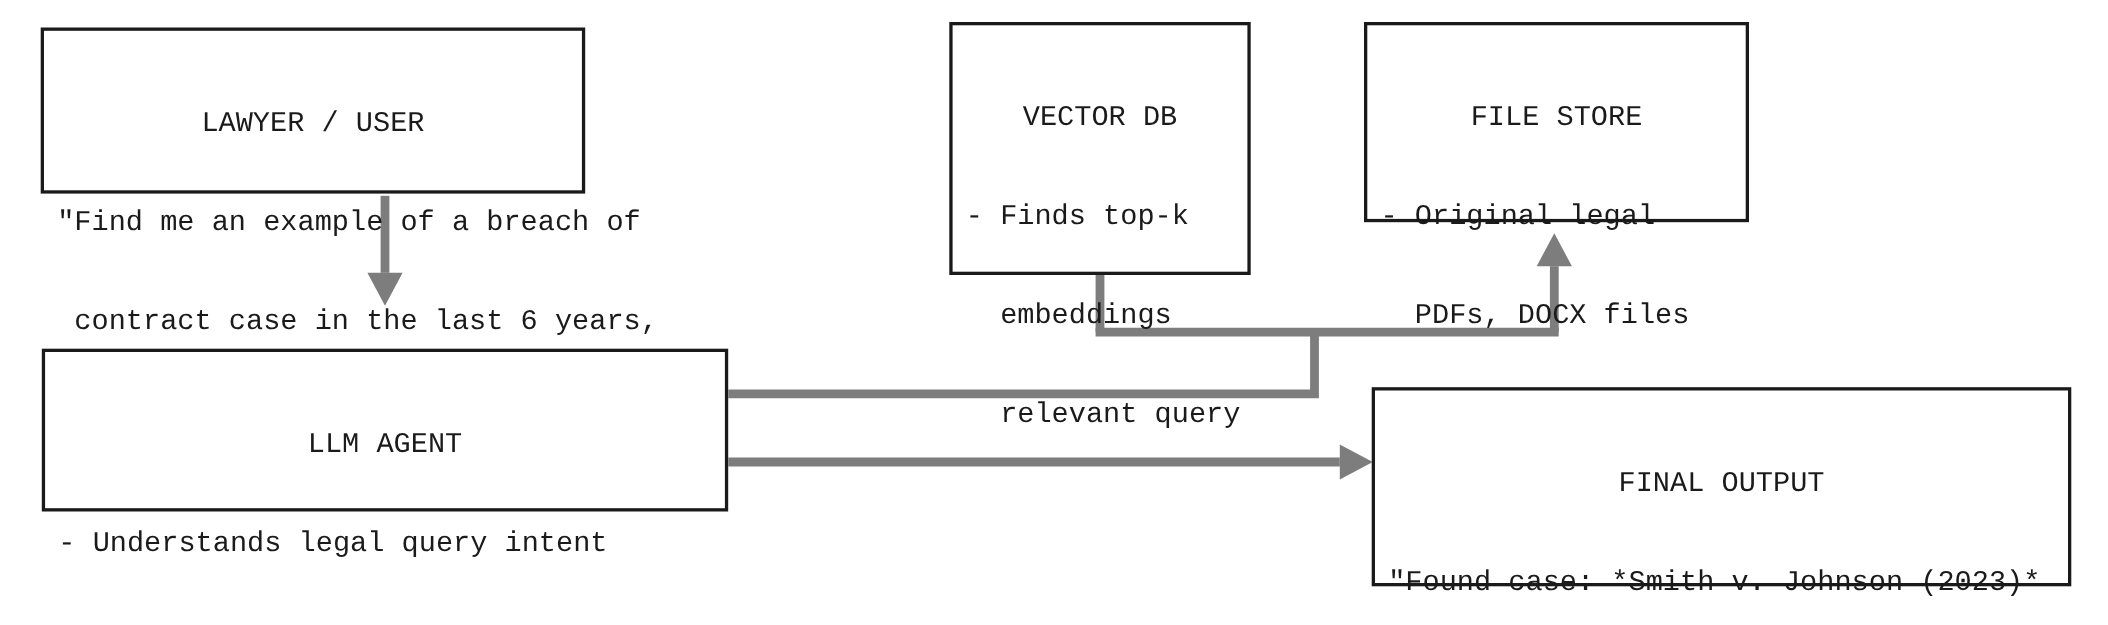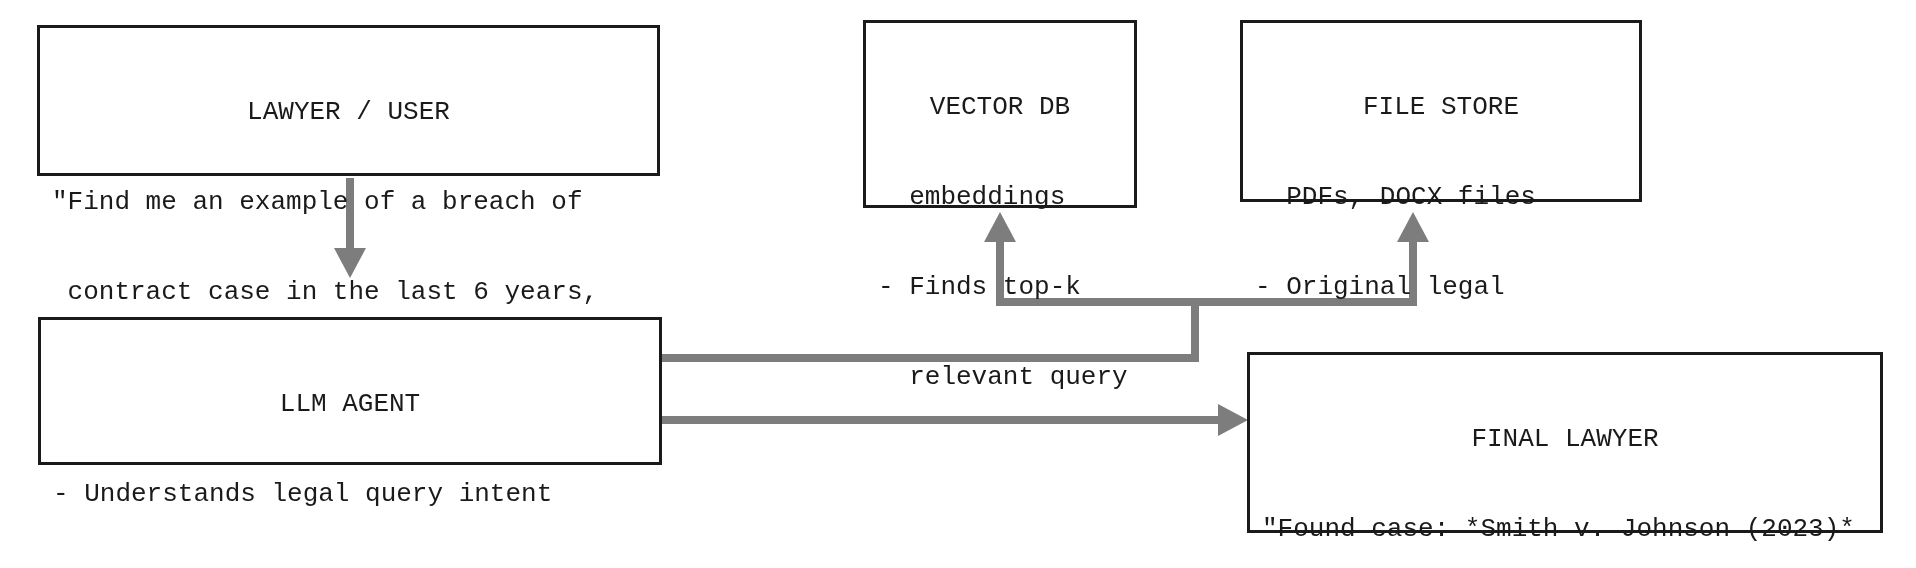--- a/index.html
+++ b/index.html
@@ -44,52 +44,52 @@
     <line class="edge" x1="1000" y1="302" x2="1000" y2="242"></line>
     <polygon class="head" points="1000,212 984,242 1016,242"></polygon>
 
     <line class="edge" x1="1413" y1="302" x2="1413" y2="242"></line>
     <polygon class="head" points="1413,212 1397,242 1429,242"></polygon>
 
     <line class="edge" x1="662" y1="420" x2="1218" y2="420"></line>
     <polygon class="head" points="1248,420 1218,404 1218,436"></polygon>
   </svg>
 
-  <div class="box" style="left:37px; top:25px; width:623px; height:151px;">
+  <div class="box" style="left:37px; top:25px; width:495px; height:151px;">
     <div class="box-title">LAWYER / USER</div>
     <div class="box-line">"Find me an example of a breach of</div>
     <div class="box-line"> contract case in the last 6 years,</div>
     <div class="box-line"> cite it and give file link."</div>
   </div>
 
-  <div class="box" style="left:863px; top:20px; width:274px; height:188px;">
+  <div class="box" style="left:863px; top:20px; width:274px; height:230px;">
     <div class="box-title">VECTOR DB</div>
+    <div class="box-line">- Finds top-k</div>
     <div class="box-line">  embeddings</div>
-    <div class="box-line">- Finds top-k</div>
     <div class="box-line">  relevant query</div>
   </div>
 
-  <div class="box" style="left:1240px; top:20px; width:402px; height:182px;">
+  <div class="box" style="left:1240px; top:20px; width:350px; height:182px;">
     <div class="box-title">FILE STORE</div>
+    <div class="box-line">- Original legal</div>
     <div class="box-line">  PDFs, DOCX files</div>
-    <div class="box-line">- Original legal</div>
     <div class="box-line">- Accessible links</div>
     <div class="box-line">  for download</div>
   </div>
 
   <div class="box" style="left:38px; top:317px; width:624px; height:148px;">
     <div class="box-title">LLM AGENT</div>
     <div class="box-line">- Understands legal query intent</div>
     
     
     
     
   </div>
 
   <div class="box" style="left:1247px; top:352px; width:636px; height:181px;">
-    <div class="box-title">FINAL LAWYER</div>
+    <div class="box-title">FINAL OUTPUT</div>
     <div class="box-line">"Found case: *Smith v. Johnson (2023)*</div>
     
     
     
   </div>
 
 </div>
 
 </body></html>

